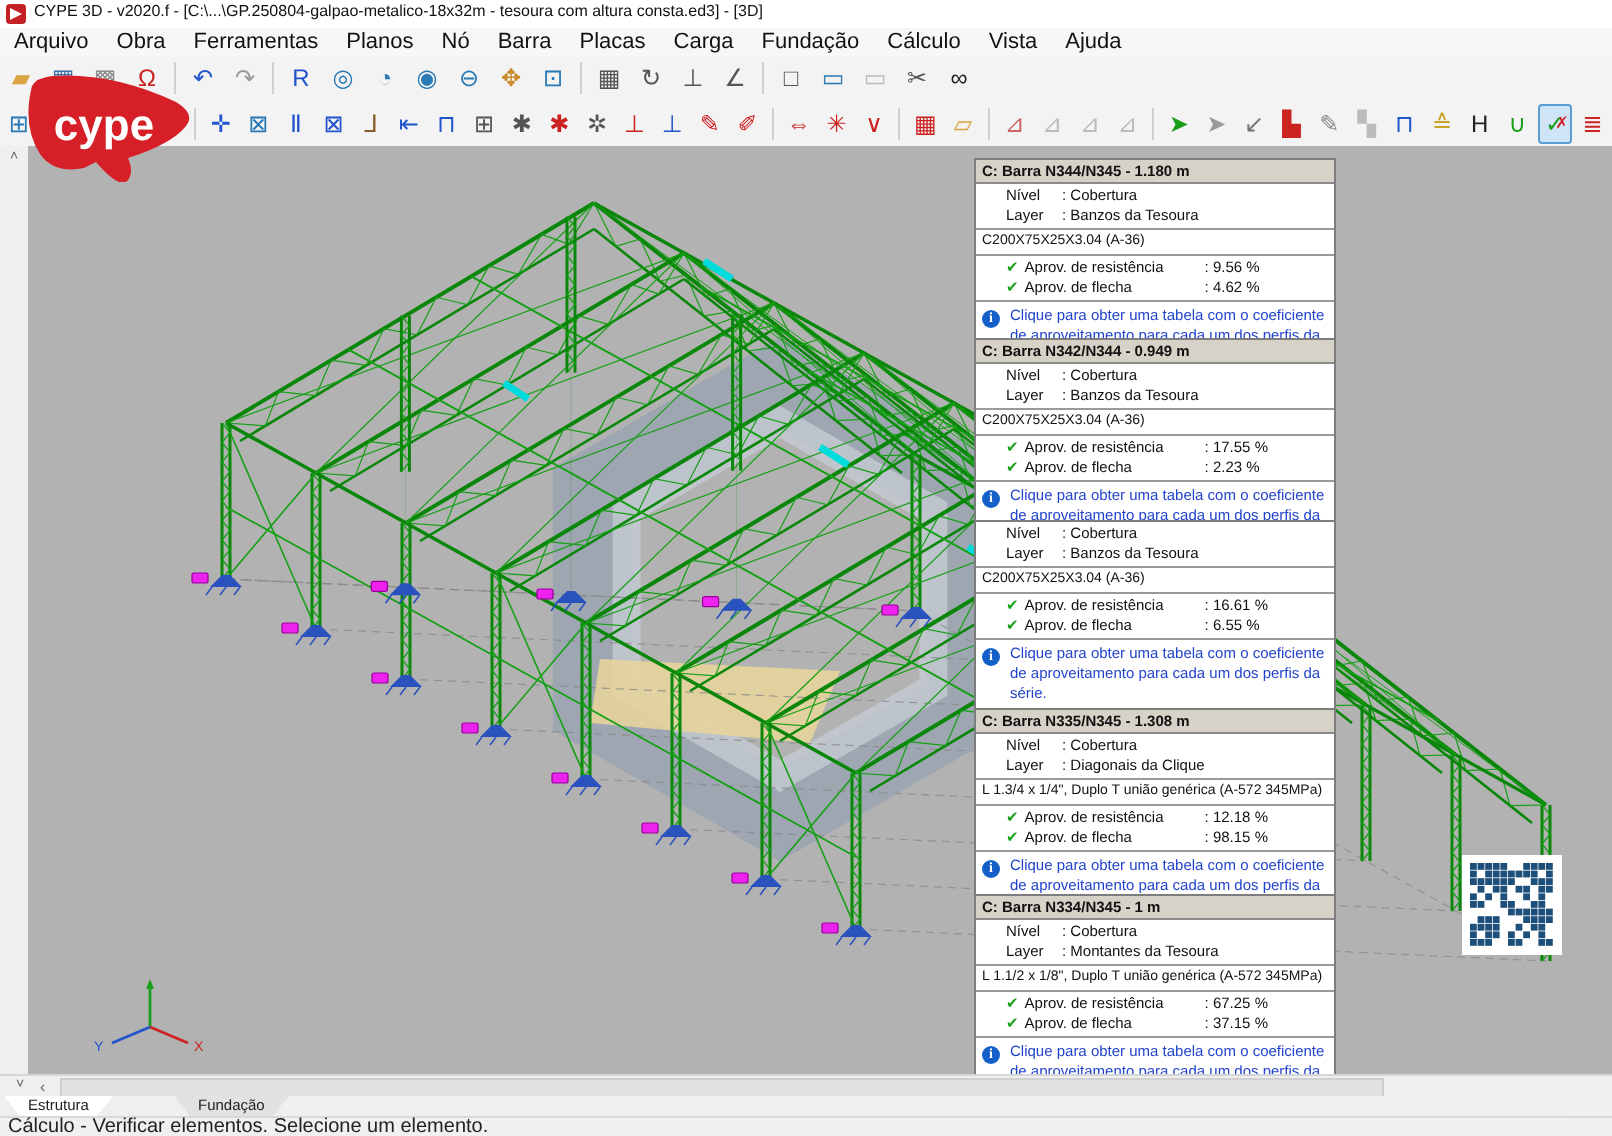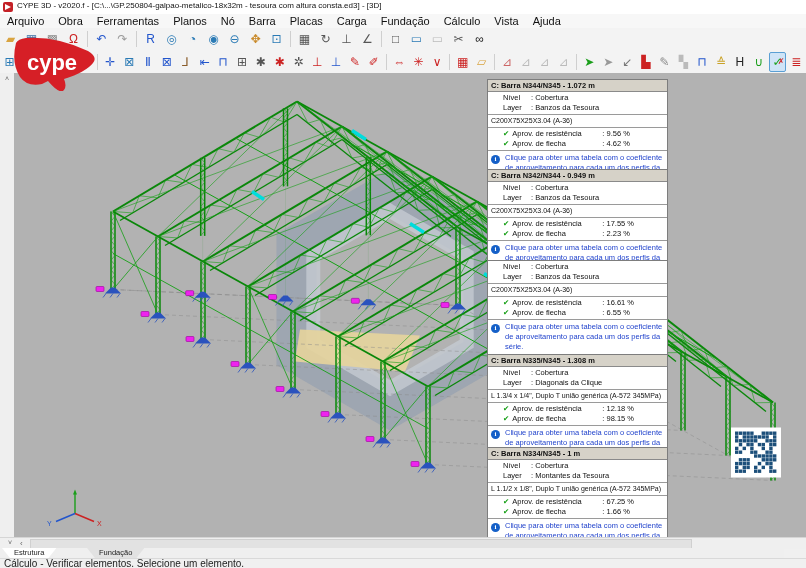--- a/index.html
+++ b/index.html
@@ -966,21 +966,21 @@
         <rect x="759" y="358" width="3.4" height="3.4" fill="#1c4f7a"></rect>
         <rect x="759" y="361.8" width="3.4" height="3.4" fill="#1c4f7a"></rect>
         <rect x="759" y="365.6" width="3.4" height="3.4" fill="#1c4f7a"></rect>
         <rect x="759" y="369.4" width="3.4" height="3.4" fill="#1c4f7a"></rect>
         <rect x="759" y="380.8" width="3.4" height="3.4" fill="#1c4f7a"></rect>
         <rect x="759" y="384.6" width="3.4" height="3.4" fill="#1c4f7a"></rect>
         <rect x="759" y="396" width="3.4" height="3.4" fill="#1c4f7a"></rect>
       </svg>
     <div id="panels-host">
   <div class="panel" style="top: 6px;">
-    <div class="p-head">C: Barra N344/N345 - 1.072 m</div>
+    <div class="p-head">C: Barra N344/N345 - 1.180 m</div>
     <div class="p-sec">
       <div class="p-row"><span class="lbl w30 l-niv">Nível</span><span class="pv nivel">: Cobertura</span></div>
       <div class="p-row"><span class="lbl w30 l-lay">Layer</span><span class="pv layer">: Banzos da Tesoura</span></div>
     </div>
     <div class="p-sec p-profile">C200X75X25X3.04 (A-36)</div>
     <div class="p-sec">
       <div class="p-row"><span class="chk">✔</span><span class="lbl w92 l-res">Aprov. de resistência</span><span class="pv resist">: 9.56 %</span></div>
       <div class="p-row"><span class="chk">✔</span><span class="lbl w92 l-fle">Aprov. de flecha</span><span class="pv flecha">: 4.62 %</span></div>
     </div>
     <div class="p-sec p-info">
@@ -1041,21 +1041,21 @@
 
   <div class="panel" style="top: 374px;">
     <div class="p-head">C: Barra N334/N345 - 1 m</div>
     <div class="p-sec">
       <div class="p-row"><span class="lbl w30 l-niv">Nível</span><span class="pv nivel">: Cobertura</span></div>
       <div class="p-row"><span class="lbl w30 l-lay">Layer</span><span class="pv layer">: Montantes da Tesoura</span></div>
     </div>
     <div class="p-sec p-profile">L 1.1/2 x 1/8", Duplo T união genérica (A-572 345MPa)</div>
     <div class="p-sec">
       <div class="p-row"><span class="chk">✔</span><span class="lbl w92 l-res">Aprov. de resistência</span><span class="pv resist">: 67.25 %</span></div>
-      <div class="p-row"><span class="chk">✔</span><span class="lbl w92 l-fle">Aprov. de flecha</span><span class="pv flecha">: 1.66 %</span></div>
+      <div class="p-row"><span class="chk">✔</span><span class="lbl w92 l-fle">Aprov. de flecha</span><span class="pv flecha">: 37.15 %</span></div>
     </div>
     <div class="p-sec p-info">
       <span class="i-ico">i</span>
             <span class="itext">Clique para obter uma tabela com o coeficiente de aproveitamento para cada um dos perfis da série.</span>
     </div>
   </div>
 </div>
   </div>
 
   <svg id="cype-logo" viewBox="0 0 92 56">

